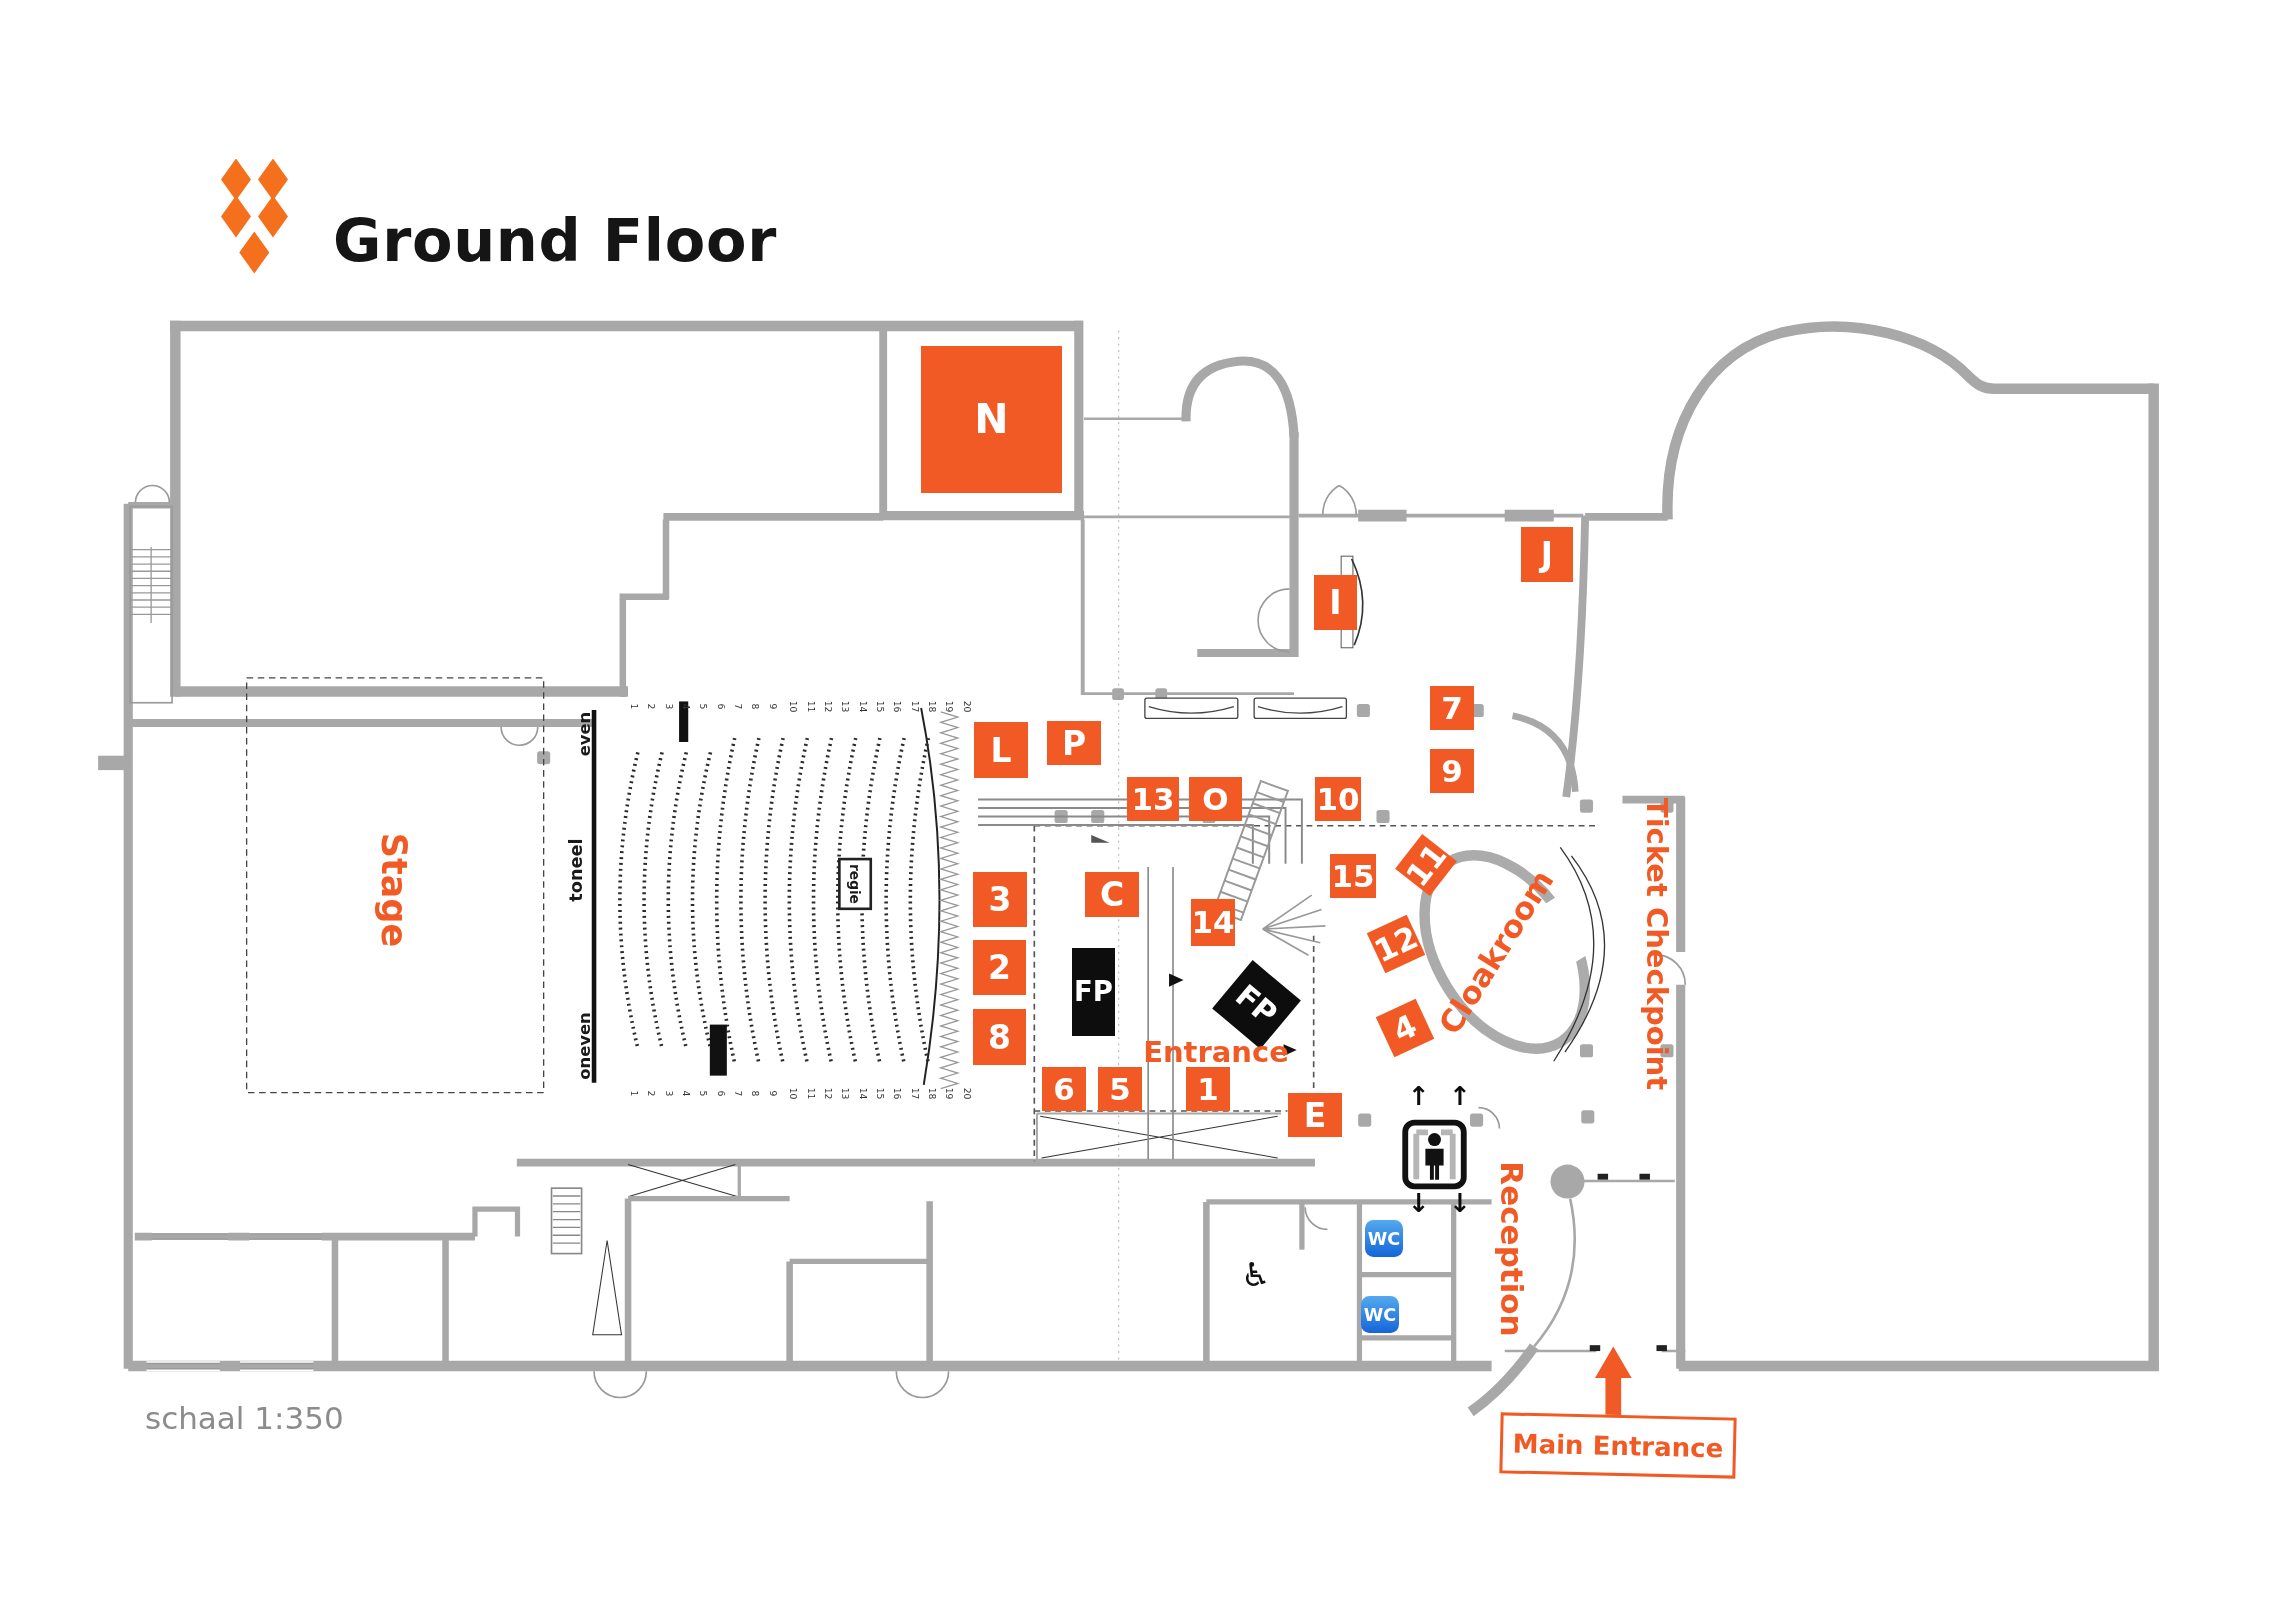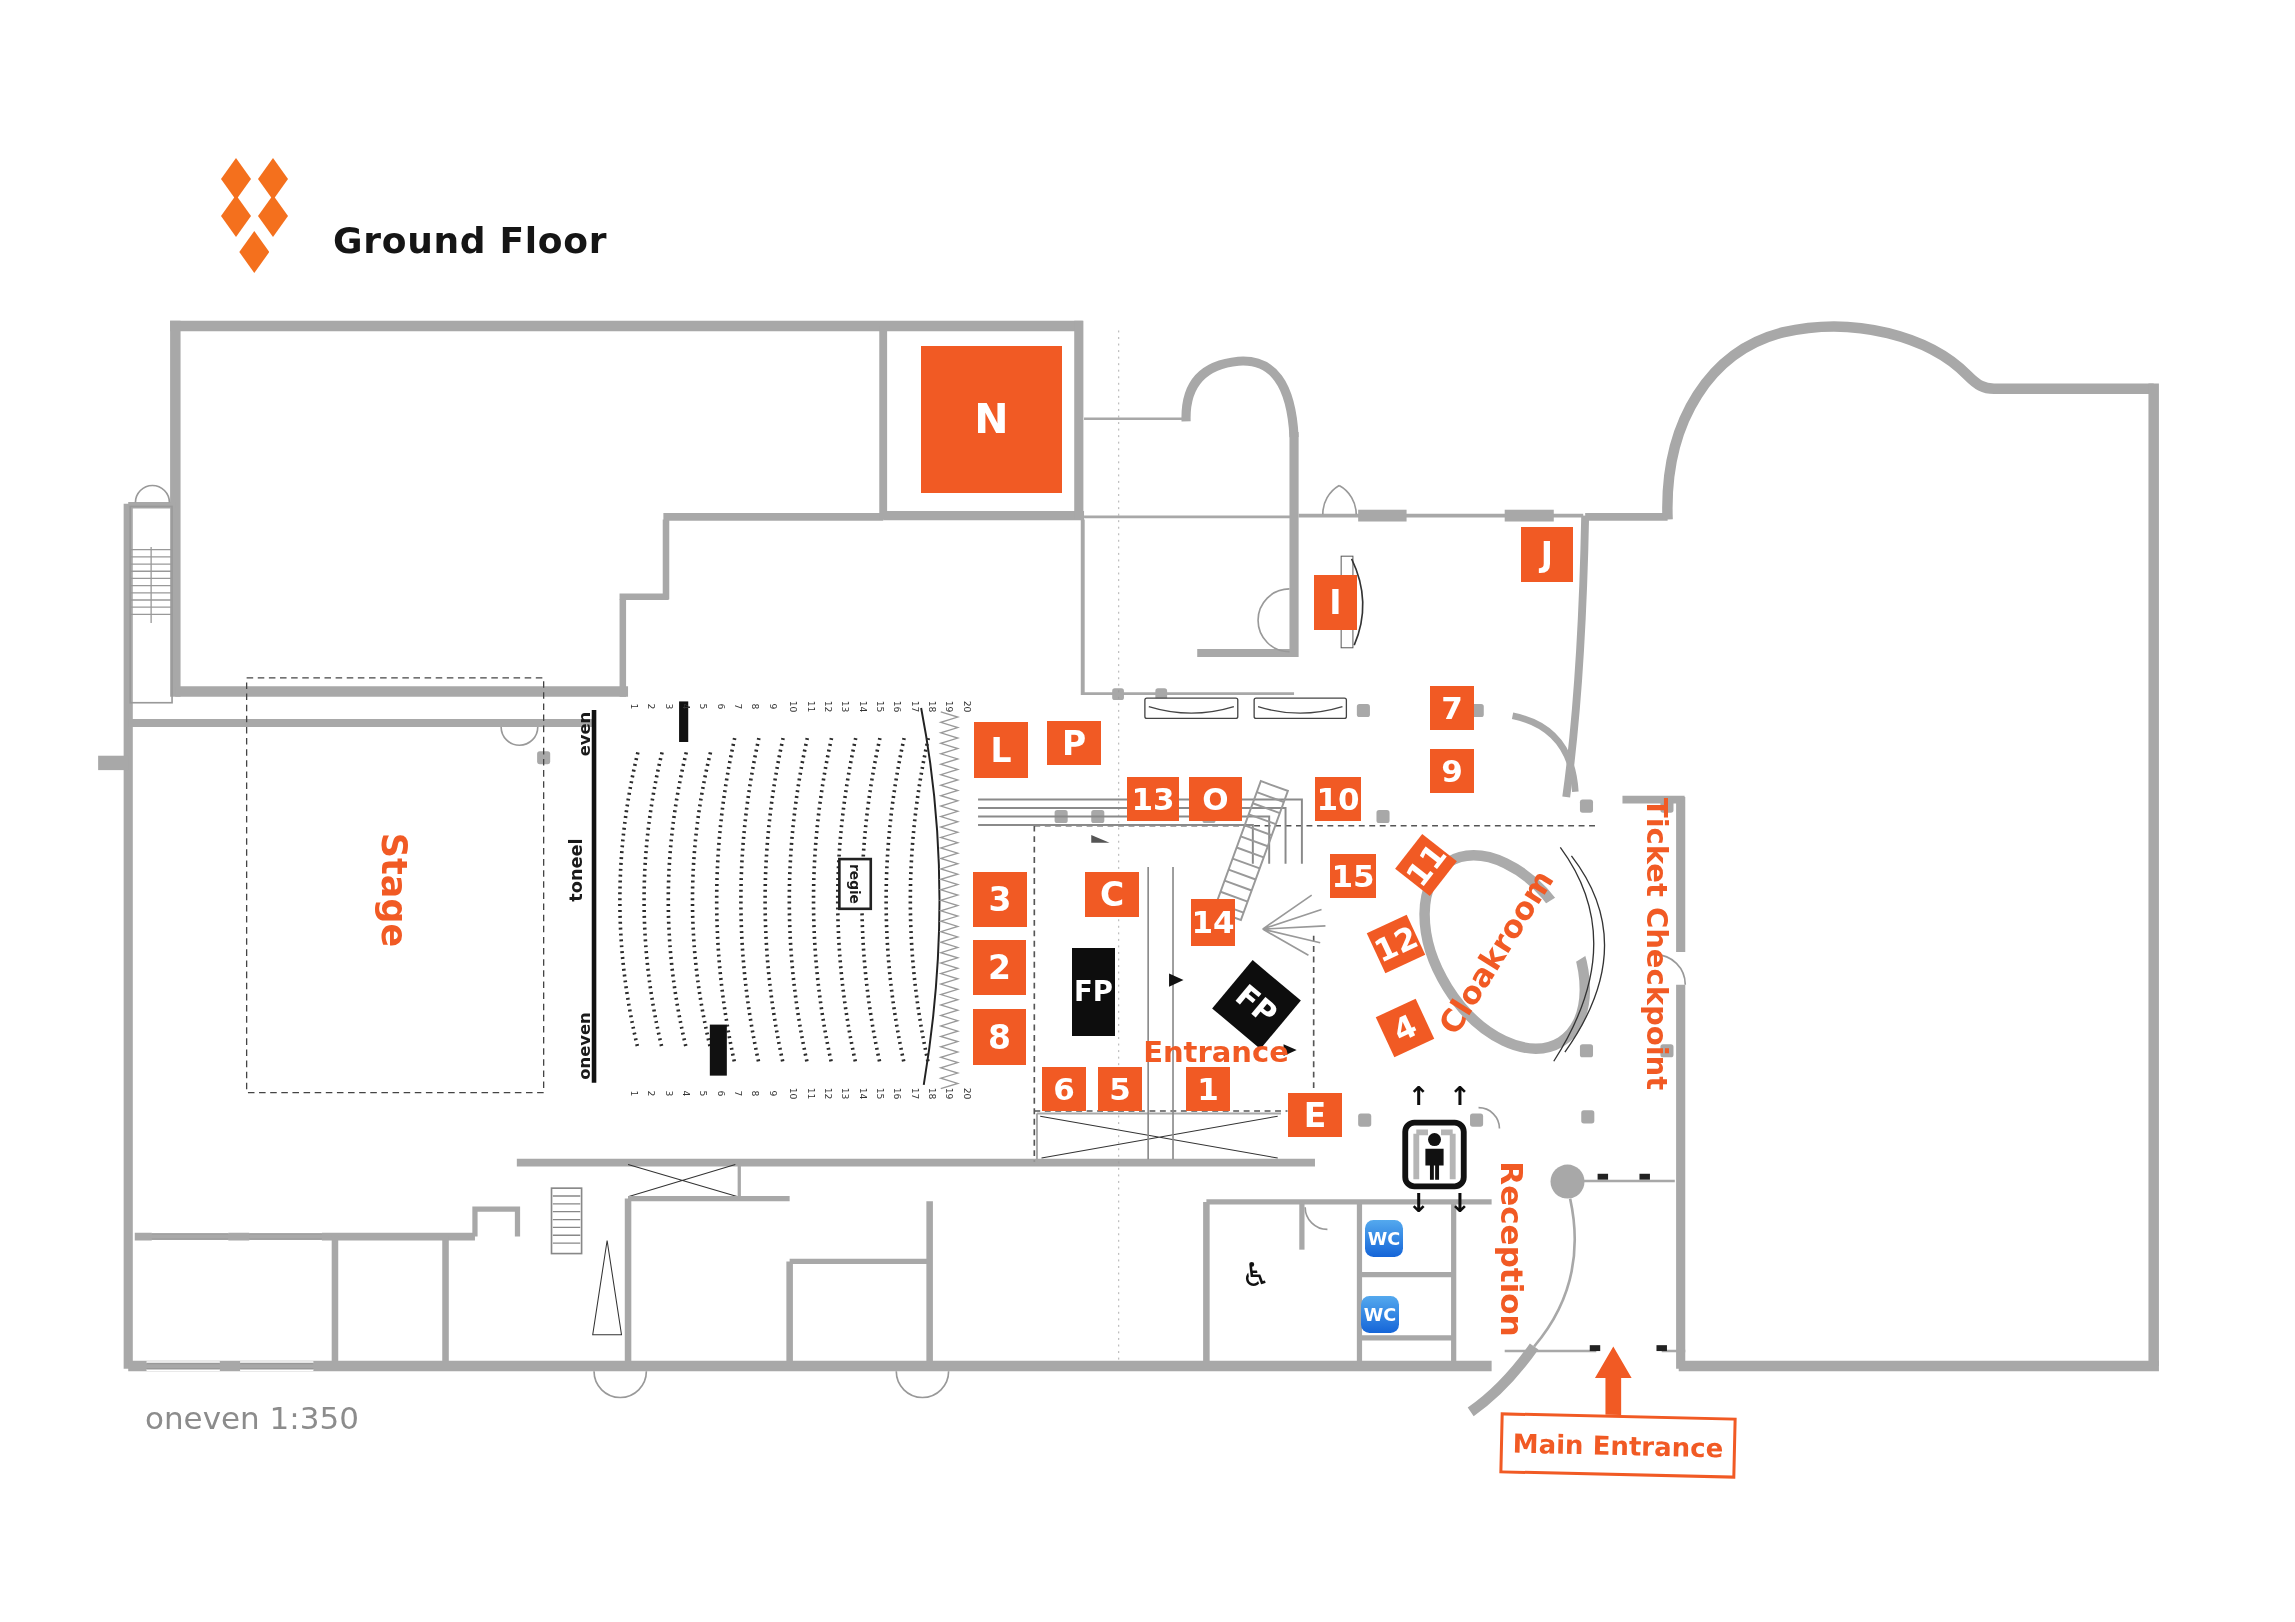--- a/index.html
+++ b/index.html
@@ -8,21 +8,21 @@
     --ink:#1a1a1a;
   }
   html,body{margin:0;padding:0;background:#ffffff;}
   body{width:2295px;height:1622px;position:relative;font-family:"DejaVu Sans",sans-serif;}
   #plan{position:absolute;inset:0;overflow:hidden;background:#fff;}
   #walls{position:absolute;left:0;top:0;}
   .title-block{position:absolute;left:221px;top:158px;display:flex;align-items:center;gap:44px;}
   .logo{position:relative;width:68px;height:116px;}
   .logo i{position:absolute;width:30px;height:42px;background:#F4701D;
           clip-path:polygon(50% 0,100% 50%,50% 100%,0 50%);}
-  .page-title{font-size:36px;font-weight:bold;color:#151515;letter-spacing:0.7px;white-space:nowrap;margin-top:48px;}
+  .page-title{font-size:59px;font-weight:bold;color:#151515;letter-spacing:0.7px;white-space:nowrap;margin-top:48px;}
   .marker{position:absolute;background:var(--orange);color:#fff;font-weight:bold;
           display:flex;align-items:center;justify-content:center;line-height:1;
           font-family:"DejaVu Sans",sans-serif;}
   .marker.black{background:#0d0d0d;}
   .map-label{position:absolute;color:var(--orange);font-weight:bold;white-space:nowrap;
              transform-origin:center;font-family:"DejaVu Sans",sans-serif;}
   .wc-badge{position:absolute;width:38px;height:37px;border-radius:8.5px;
             background:linear-gradient(#54A9EE,#1565D8);color:#fff;font-weight:bold;
             font-size:17.7px;display:flex;align-items:center;justify-content:center;}
   .arrowtxt{position:absolute;color:#0d0d0d;font-weight:bold;font-size:26px;letter-spacing:5.2px;white-space:nowrap;}
@@ -298,21 +298,21 @@
   </div>
   <div class="arrowtxt" style="left:1408px;top:1081px">↑ ↑</div>
   <div class="arrowtxt" style="left:1408px;top:1188px">↓ ↓</div>
 
   <div id="accessible-icon">♿</div>
 
   <div id="entrance-box">
     <span>Main Entrance</span>
   </div>
 
-  <div id="scale-note">oneven 1:350</div>
+  <div id="scale-note">schaal 1:350</div>
 <div class="rownum" style="left: 632px; top: 701px;">1</div>
     <div class="rownum" style="left: 632px; top: 1088px;">1</div>
     <div class="rownum" style="left: 649px; top: 701px;">2</div>
     <div class="rownum" style="left: 649px; top: 1088px;">2</div>
     <div class="rownum" style="left: 667px; top: 701px;">3</div>
     <div class="rownum" style="left: 667px; top: 1088px;">3</div>
     <div class="rownum" style="left: 684px; top: 701px;">4</div>
     <div class="rownum" style="left: 684px; top: 1088px;">4</div>
     <div class="rownum" style="left: 701px; top: 701px;">5</div>
     <div class="rownum" style="left: 701px; top: 1088px;">5</div>

